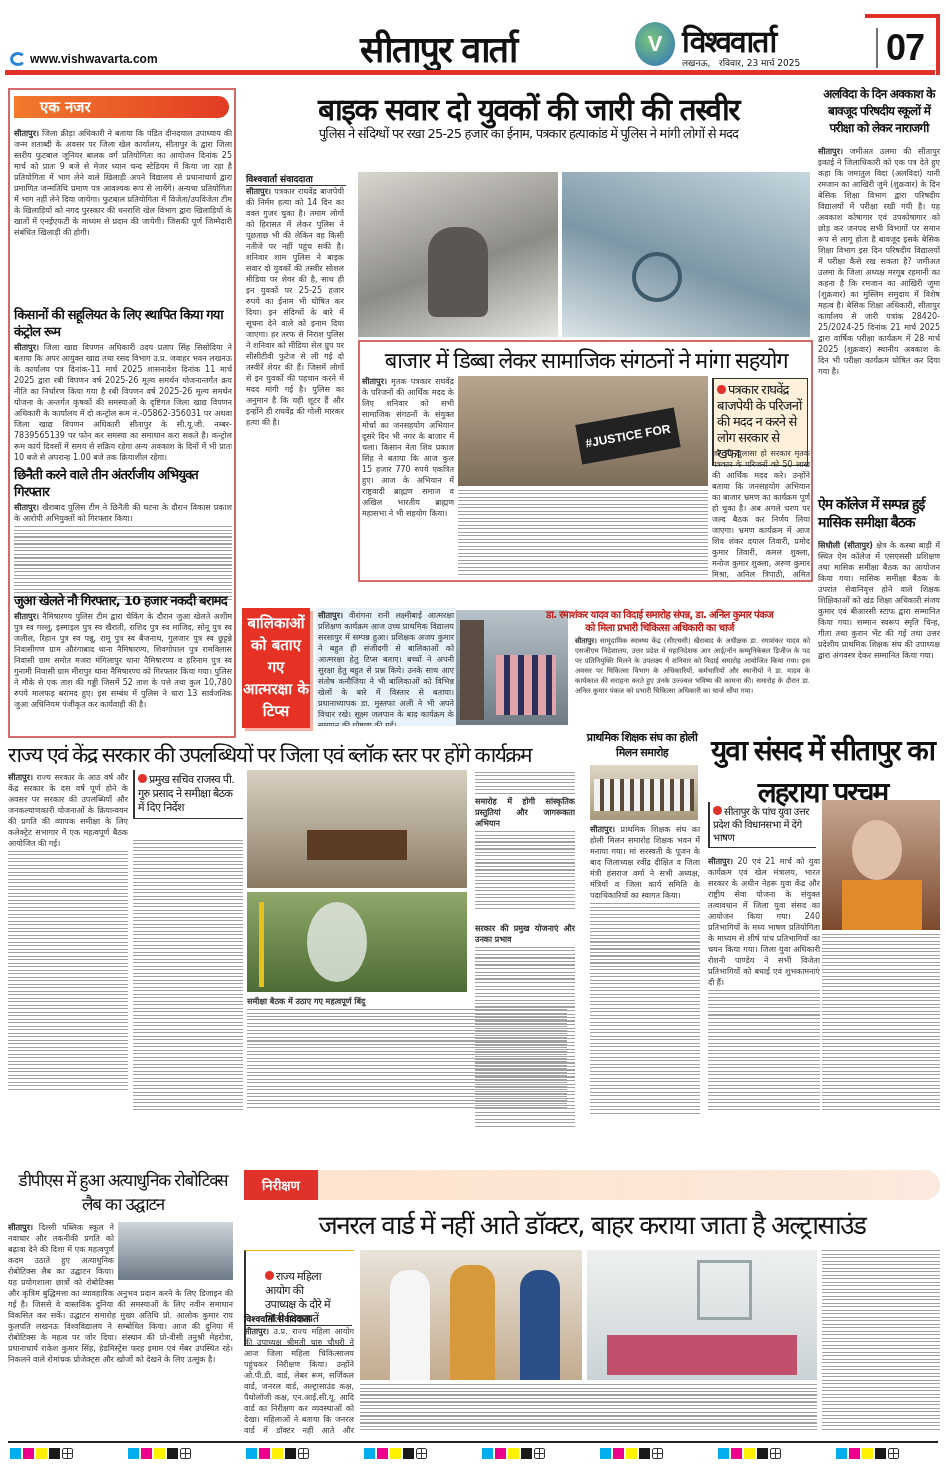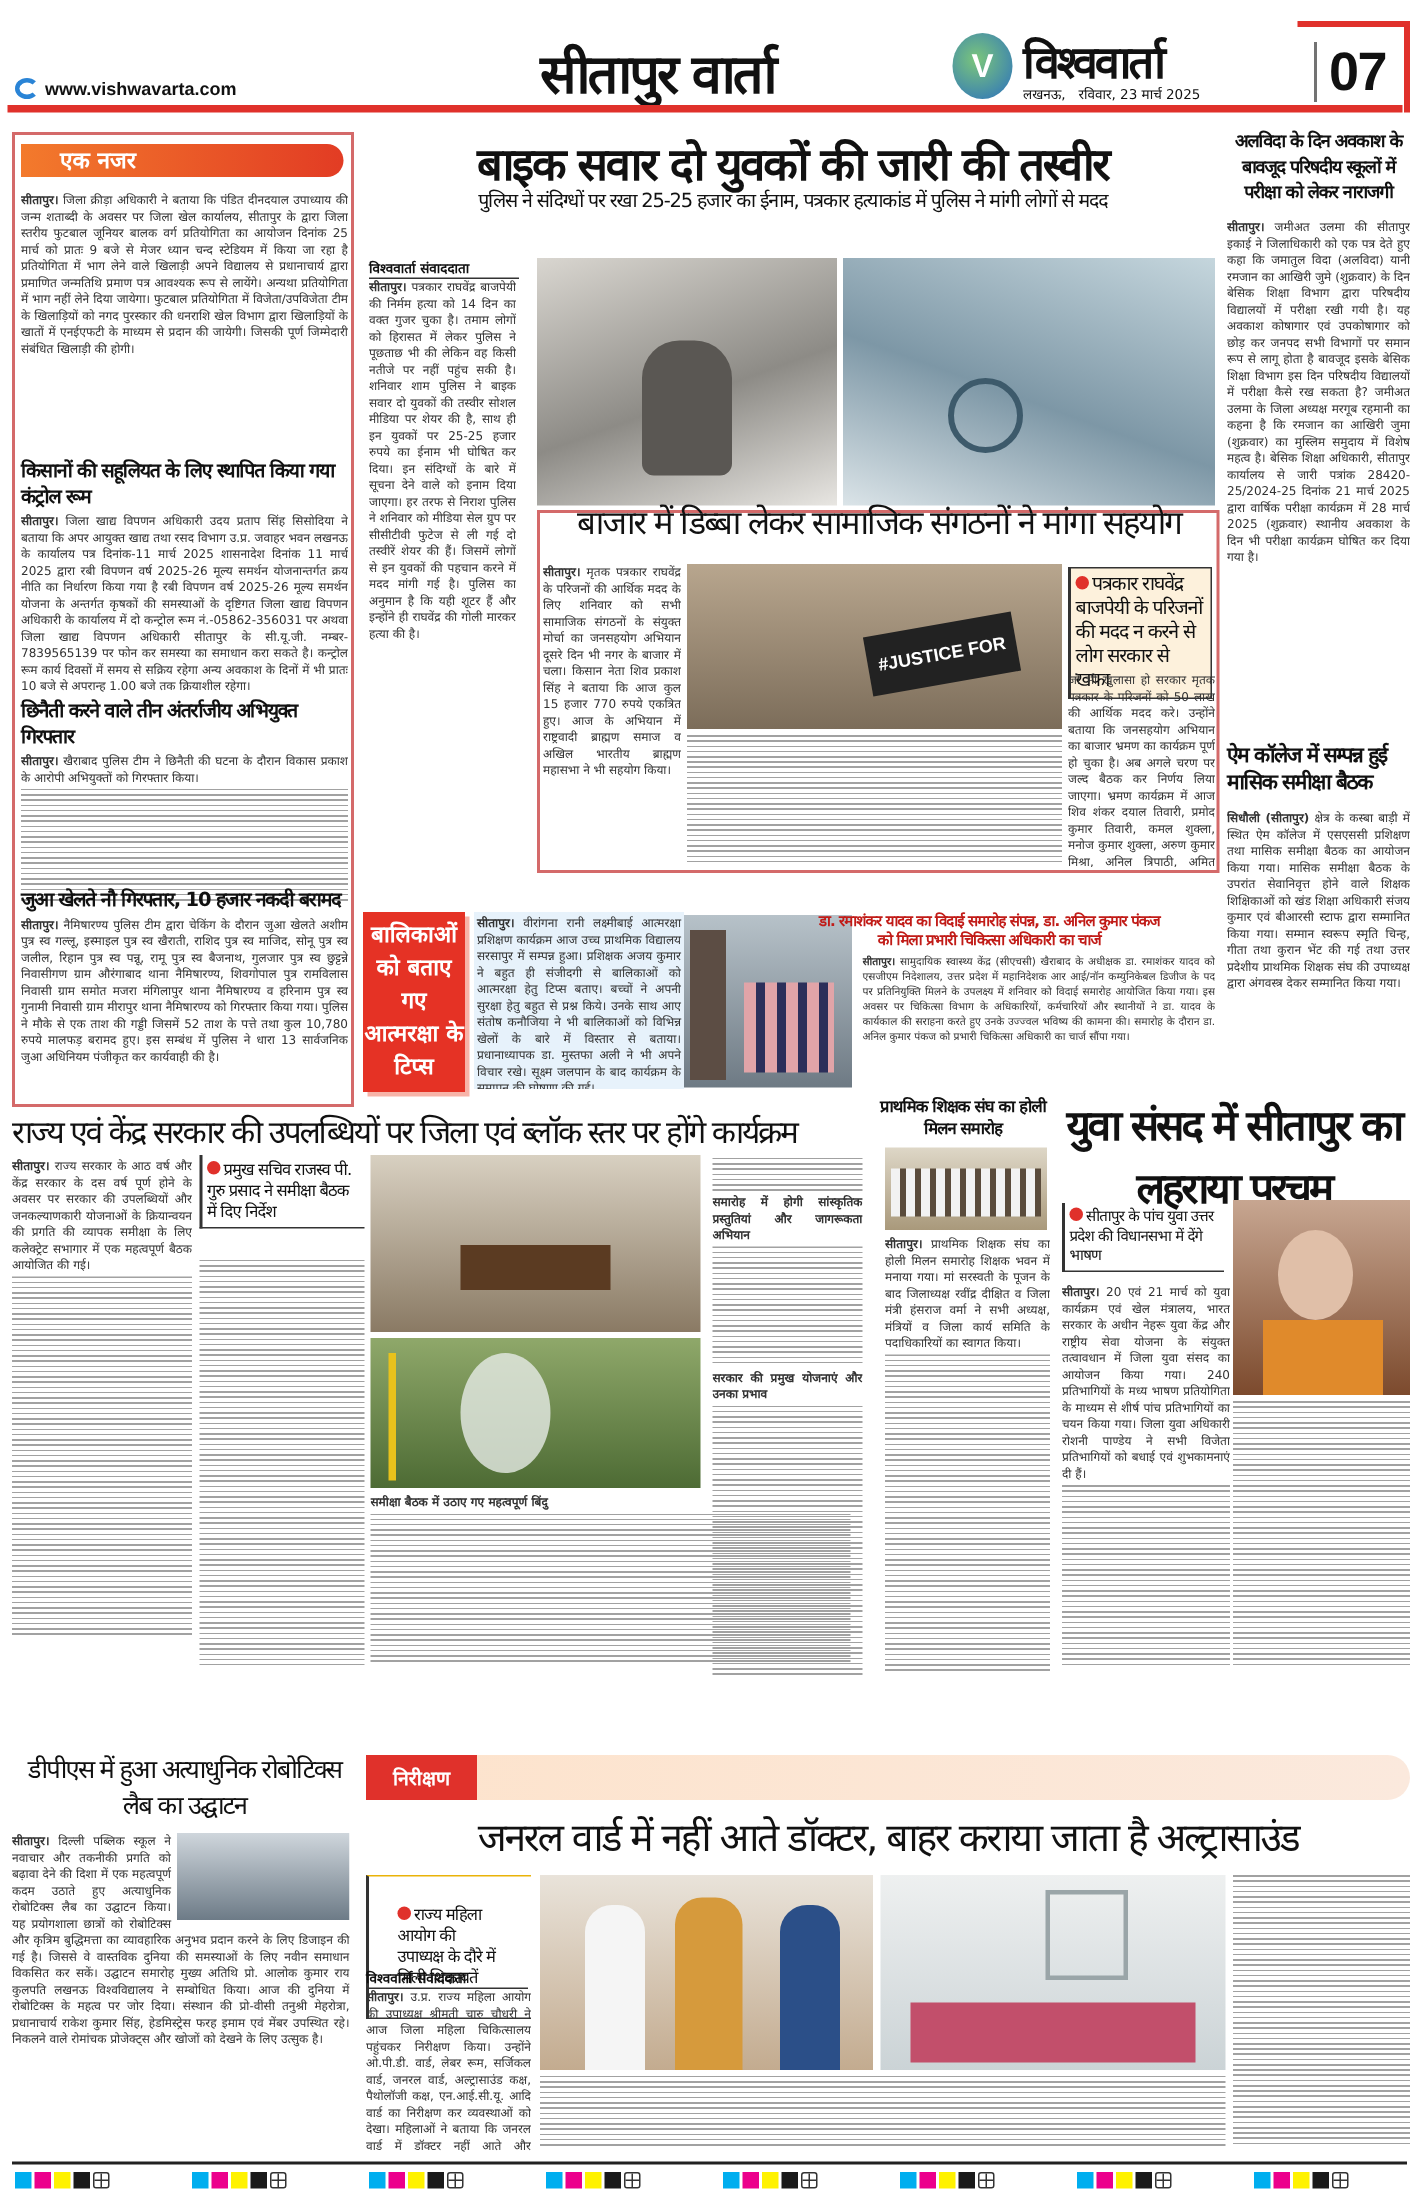--- a/index.html
+++ b/index.html
@@ -72,21 +72,21 @@
 <div class="abs" style="left:246px;top:172px;width:100px;font:bold 9px 'DejaVu Sans',sans-serif;border-bottom:1px solid #333">विश्ववार्ता संवाददाता</div>
 <p class="abs body-txt" style="left:246px;top:186px;width:98px;height:396px"><b>सीतापुर।</b> <span>पत्रकार राघवेंद्र बाजपेयी की निर्मम हत्या को 14 दिन का वक्त गुजर चुका है। तमाम लोगों को हिरासत में लेकर पुलिस ने पूछताछ भी की लेकिन वह किसी नतीजे पर नहीं पहुंच सकी है। शनिवार शाम पुलिस ने बाइक सवार दो युवकों की तस्वीर सोशल मीडिया पर शेयर की है, साथ ही इन युवकों पर 25-25 हजार रुपये का ईनाम भी घोषित कर दिया। इन संदिग्धों के बारे में सूचना देने वाले को इनाम दिया जाएगा। हर तरफ से निराश पुलिस ने शनिवार को मीडिया सेल ग्रुप पर सीसीटीवी फुटेज से ली गई दो तस्वीरें शेयर की हैं। जिसमें लोगों से इन युवकों की पहचान करने में मदद मांगी गई है। पुलिस का अनुमान है कि यही शूटर हैं और इन्होंने ही राघवेंद्र की गोली मारकर हत्या की है।</span></p>
 <div class="photo" style="left:358px;top:172px;width:200px;height:165px;background:linear-gradient(160deg,#d9d6d0,#8d8b86 55%,#e8e6e2)">
   <div class="abs" style="left:70px;top:55px;width:60px;height:90px;background:#5a5753;border-radius:25px 25px 8px 8px"></div>
 </div>
 <div class="photo" style="left:562px;top:172px;width:248px;height:165px;background:linear-gradient(200deg,#c5d6dd,#7d97a6 55%,#dbe4e8)">
   <div class="abs" style="left:70px;top:80px;width:50px;height:50px;border:4px solid #3d5a6b;border-radius:50%"></div>
 </div>
 
 <div class="abs box-red" style="left:358px;top:340px;width:455px;height:242px"></div>
-<div class="abs" style="left:362px;top:332px;width:448px;font:22px 'DejaVu Sans',sans-serif;letter-spacing:-1.3px;text-align:center">बाजार में डिब्बा लेकर सामाजिक संगठनों ने मांगा सहयोग</div>
+<div class="abs" style="left:362px;top:344px;width:448px;font:22px 'DejaVu Sans',sans-serif;letter-spacing:-1.3px;text-align:center">बाजार में डिब्बा लेकर सामाजिक संगठनों ने मांगा सहयोग</div>
 <p class="abs body-txt" style="left:362px;top:376px;width:92px;height:200px"><b>सीतापुर।</b> <span>मृतक पत्रकार राघवेंद्र के परिजनों की आर्थिक मदद के लिए शनिवार को सभी सामाजिक संगठनों के संयुक्त मोर्चा का जनसहयोग अभियान दूसरे दिन भी नगर के बाजार में चला। किसान नेता शिव प्रकाश सिंह ने बताया कि आज कुल 15 हजार 770 रुपये एकत्रित हुए। आज के अभियान में राष्ट्रवादी ब्राह्मण समाज व अखिल भारतीय ब्राह्मण महासभा ने भी सहयोग किया।</span></p>
 <div class="photo" style="left:458px;top:376px;width:250px;height:110px;background:linear-gradient(180deg,#b8a68e,#7c6d5a)">
   <div class="abs" style="left:120px;top:40px;width:100px;height:40px;background:#222;color:#fff;font:bold 12px 'Liberation Sans',sans-serif;text-align:center;line-height:40px;transform:rotate(-10deg)">#JUSTICE FOR</div>
 </div>
 <p class="abs body-txt filler" style="left:458px;top:490px;width:250px;height:86px"></p>
 <div class="abs" style="left:712px;top:378px;width:96px;border:1px solid #333;border-width:1px 1px 1px 2px;background:#fdf1dc;padding:3px;font:13px/16px 'DejaVu Sans',sans-serif;letter-spacing:-.8px"><span class="bullet"></span><span>पत्रकार राघवेंद्र बाजपेयी के परिजनों की मदद न करने से लोग सरकार से खफा</span></div>
 <p class="abs body-txt" style="left:712px;top:448px;width:98px;height:130px">जो भी खुलासा हो सरकार मृतक पत्रकार के परिजनों को 50 लाख की आर्थिक मदद करे। उन्होंने बताया कि जनसहयोग अभियान का बाजार भ्रमण का कार्यक्रम पूर्ण हो चुका है। अब अगले चरण पर जल्द बैठक कर निर्णय लिया जाएगा। भ्रमण कार्यक्रम में आज शिव शंकर दयाल तिवारी, प्रमोद कुमार तिवारी, कमल शुक्ला, मनोज कुमार शुक्ला, अरुण कुमार मिश्रा, अनिल त्रिपाठी, अमित श्रीवास्तव एडवोकेट, राम किशोर कनौजिया, रोहित पांडेय, संजीव अग्रवाल, आकाश मिश्रा व विजय गुप्ता आदि लोग मौजूद रहे।</p>
 
 <div class="abs" style="left:818px;top:86px;width:122px;font:bold 12px/17px 'DejaVu Sans',sans-serif;letter-spacing:-.8px;text-align:center">अलविदा के दिन अवकाश के बावजूद परिषदीय स्कूलों में परीक्षा को लेकर नाराजगी</div>
 <p class="abs body-txt" style="left:818px;top:146px;width:122px;height:380px"><b>सीतापुर।</b> <span>जमीअत उलमा की सीतापुर इकाई ने जिलाधिकारी को एक पत्र देते हुए कहा कि जमातुल विदा (अलविदा) यानी रमजान का आखिरी जुमे (शुक्रवार) के दिन बेसिक शिक्षा विभाग द्वारा परिषदीय विद्यालयों में परीक्षा रखी गयी है। यह अवकाश कोषागार एवं उपकोषागार को छोड़ कर जनपद सभी विभागों पर समान रूप से लागू होता है बावजूद इसके बेसिक शिक्षा विभाग इस दिन परिषदीय विद्यालयों में परीक्षा कैसे रख सकता है? जमीअत उलमा के जिला अध्यक्ष मरगूब रहमानी का कहना है कि रमजान का आखिरी जुमा (शुक्रवार) का मुस्लिम समुदाय में विशेष महत्व है। बेसिक शिक्षा अधिकारी, सीतापुर कार्यालय से जारी पत्रांक 28420-25/2024-25 दिनांक 21 मार्च 2025 द्वारा वार्षिक परीक्षा कार्यक्रम में 28 मार्च 2025 (शुक्रवार) स्थानीय अवकाश के दिन भी परीक्षा कार्यक्रम घोषित कर दिया गया है।</span></p>
@@ -114,21 +114,21 @@
   <div class="abs" style="left:12px;top:10px;width:5px;height:85px;background:#e8c21c"></div>
 </div>
 <div class="abs" style="left:247px;top:996px;width:320px">
   <div class="body-txt" style="font-weight:bold;font-size:8px">समीक्षा बैठक में उठाए गए महत्वपूर्ण बिंदु</div>
   <div class="body-txt filler" style="height:100px;margin-top:2px"></div>
 </div>
 <div class="abs" style="left:475px;top:772px;width:100px">
   <div class="body-txt filler" style="height:22px"></div>
   <div class="body-txt" style="font-weight:bold;margin-top:2px">समारोह में होगी सांस्कृतिक प्रस्तुतियां और जागरूकता अभियान</div>
   <div class="body-txt filler" style="height:80px;margin-top:2px"></div>
-  <div class="body-txt" style="font-weight:bold;margin-top:2px">सरकार की प्रमुख योजनाएं और उनका प्रभाव</div>
+  <div class="body-txt" style="font-weight:bold;margin-top:12px">सरकार की प्रमुख योजनाएं और उनका प्रभाव</div>
   <div class="body-txt filler" style="height:180px;margin-top:2px"></div>
 </div>
 
 <div class="abs" style="left:582px;top:730px;width:120px;font:bold 11px/15px 'DejaVu Sans',sans-serif;letter-spacing:-.6px;text-align:center">प्राथमिक शिक्षक संघ का होली मिलन समारोह</div>
 <div class="photo" style="left:590px;top:765px;width:108px;height:55px;background:linear-gradient(180deg,#ded7c7,#a9997b)">
   <div class="abs" style="left:4px;top:14px;width:100px;height:32px;background:repeating-linear-gradient(90deg,#f2f2f2 0 6px,#5a4b3b 6px 10px)"></div>
 </div>
 <p class="abs body-txt" style="left:590px;top:824px;width:110px;height:290px"><b>सीतापुर।</b> <span>प्राथमिक शिक्षक संघ का होली मिलन समारोह शिक्षक भवन में मनाया गया। मां सरस्वती के पूजन के बाद जिलाध्यक्ष रवींद्र दीक्षित व जिला मंत्री हंसराज वर्मा ने सभी अध्यक्ष, मंत्रियों व जिला कार्य समिति के पदाधिकारियों का स्वागत किया।</span><span class="filler" style="display:block;height:220px;margin-top:2px"></span></p>
 
 <div class="abs" style="left:705px;top:730px;width:235px;font:bold 28px/42px 'DejaVu Sans',sans-serif;letter-spacing:-2px;text-align:center">युवा संसद में सीतापुर का लहराया परचम</div>

